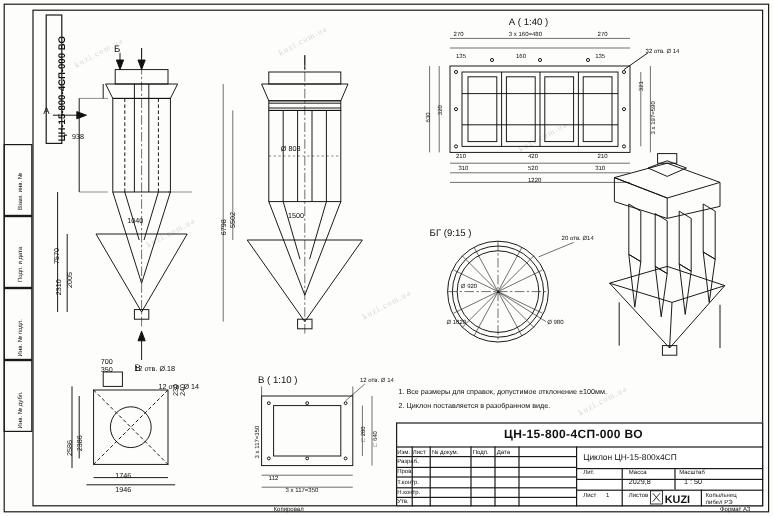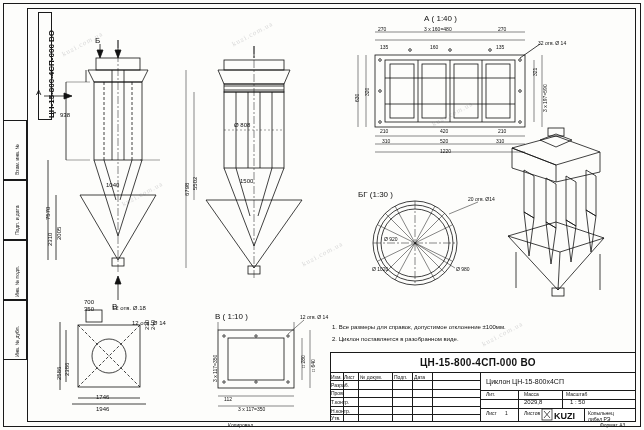--- a/index.html
+++ b/index.html
@@ -208,21 +208,21 @@
   <div class="txt t5 rot90" style="left:532px;top:76px;">321</div>
   <div class="txt t5 rot90" style="left:542px;top:112px;">3 х 197=590</div>
   <div class="txt t5" style="left:380px;top:128px;">210</div>
   <div class="txt t5" style="left:440px;top:128px;">420</div>
   <div class="txt t5" style="left:498px;top:128px;">210</div>
   <div class="txt t5" style="left:382px;top:138px;">310</div>
   <div class="txt t5" style="left:440px;top:138px;">520</div>
   <div class="txt t5" style="left:496px;top:138px;">310</div>
   <div class="txt t5" style="left:440px;top:148px;">1220</div>
 
-  <div class="txt t8" style="left:358px;top:190px;">БГ (1:30 )</div>
+  <div class="txt t8" style="left:358px;top:190px;">БГ (9:15 )</div>
   <svg width="644" height="430">
     <g stroke="#111" fill="none" stroke-width="0.8">
       <circle cx="415" cy="243" r="42"></circle>
       <circle cx="415" cy="243" r="38"></circle>
       <circle cx="415" cy="243" r="34"></circle>
       <line x1="373" y1="243" x2="457" y2="243" stroke-dasharray="8,2,2,2" stroke-width="0.5"></line>
       <line x1="415" y1="201" x2="415" y2="285" stroke-dasharray="8,2,2,2" stroke-width="0.5"></line>
       <line x1="385" y1="213" x2="445" y2="273" stroke-width="0.5"></line>
       <line x1="445" y1="213" x2="385" y2="273" stroke-width="0.5"></line>
       <line x1="395" y1="206" x2="435" y2="280" stroke-width="0.5"></line>

